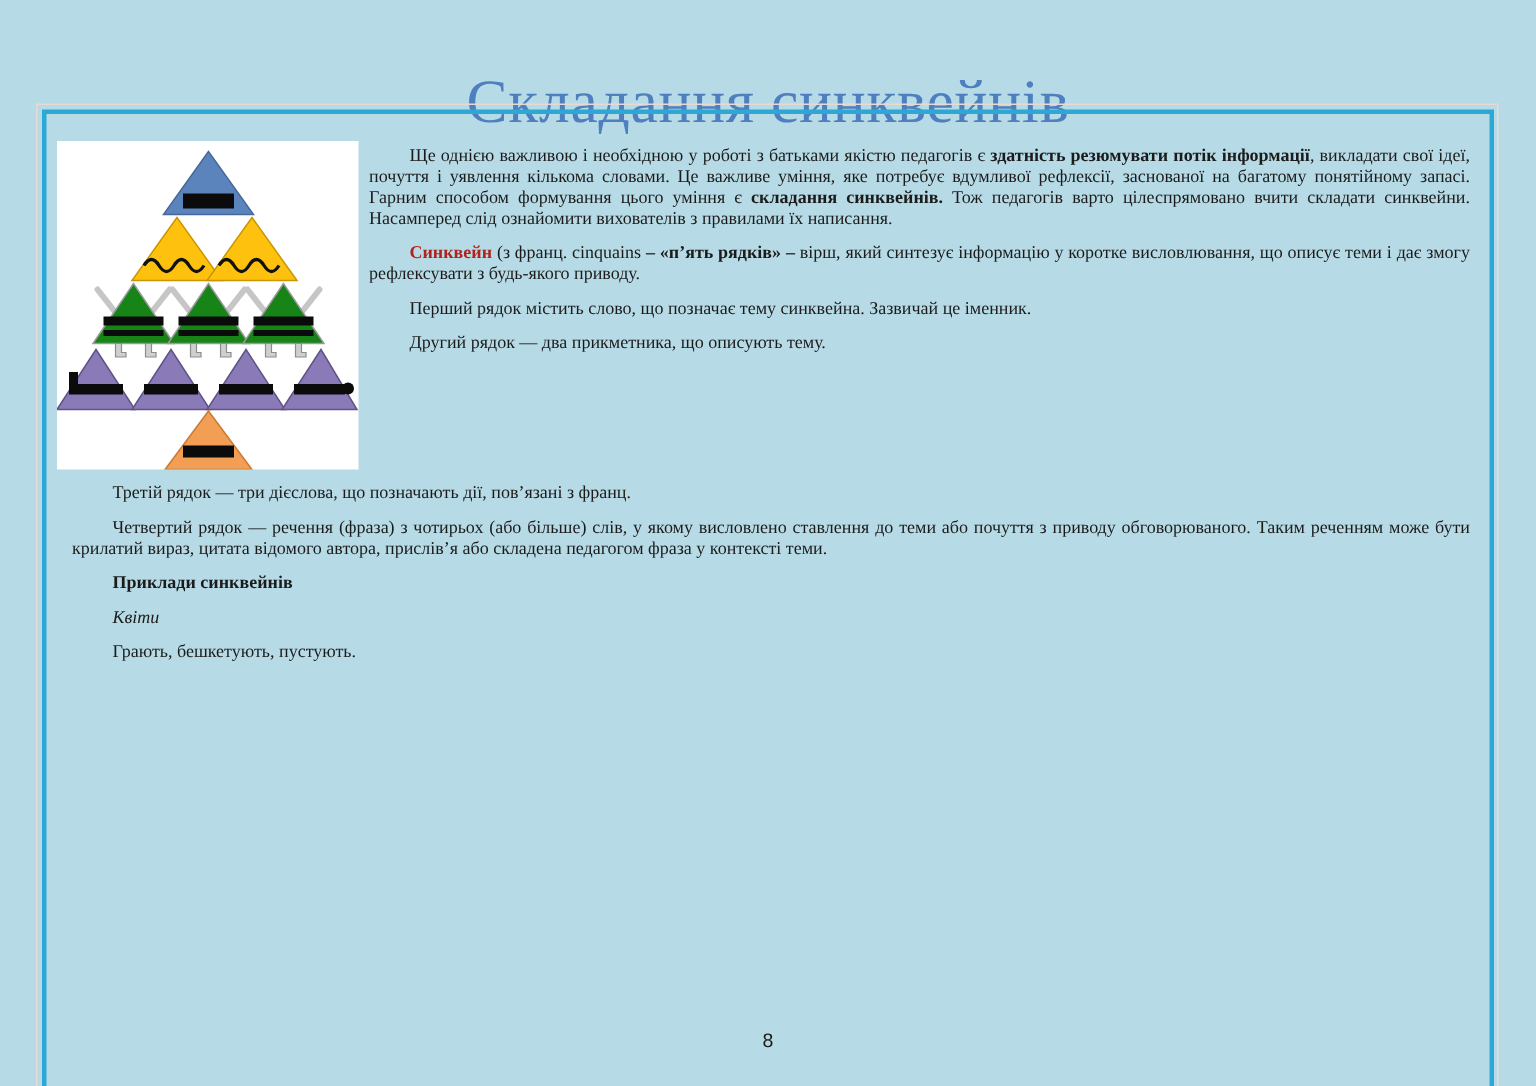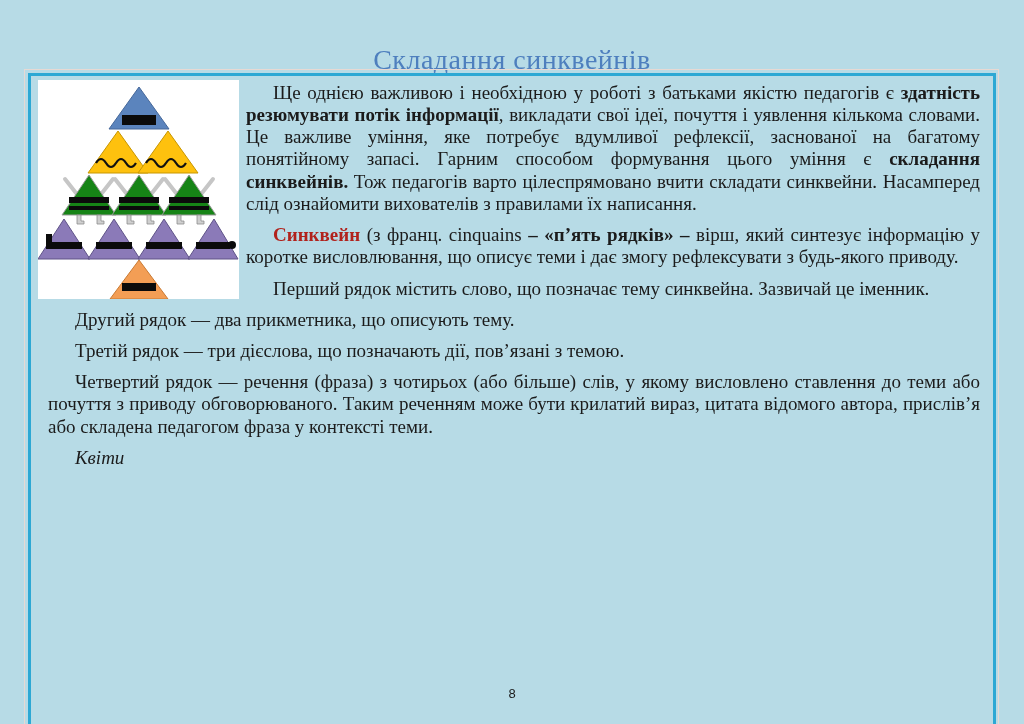--- a/index.html
+++ b/index.html
@@ -16,30 +16,30 @@
     pointer-events: none;
   }
   .frame {
     position: absolute; left: 28px; top: 28px; right: 28px; bottom: 31px;
     border: 3px solid var(--frame-border, #2ca8d4);
     pointer-events: none;
   }
   h1.title {
     margin-top: 45px;
     text-align: center;
-    font-size: 28px;
+    font-size: 41px;
     font-weight: 400;
     line-height: 1.1;
     color: var(--title-color, #4e7fbe);
     letter-spacing: 0.5px;
   }
   .content {
     margin: 6px 44px 0 48px;
     color: var(--text-color, #1b1b1b);
-    font-size: 19px;
+    font-size: 12px;
     line-height: 1.17;
     text-align: justify;
   }
   .figure {
     float: left;
     width: 201px; height: 219px;
     margin: -2px 7px 8px -10px;
     background: var(--figure-bg, #ffffff);
   }
   .figure svg { display: block; width: 100%; height: 100%; }
@@ -125,19 +125,21 @@
           <polygon points="101,180 72,219 130,219" stroke="#c97a33" stroke-width="1" fill="#f39e55"></polygon>
           <rect x="84" y="203" width="34" height="8" fill="#0b0b0b"></rect>
         </g>
       </svg>
     </div>
 
     <p><span class="seg normal">Ще однією важливою і необхідною у роботі з батьками якістю педагогів є </span><span class="seg bold">здатність резюмувати потік інформації</span><span class="seg normal">, викладати свої ідеї, почуття і уявлення кількома словами. Це важливе уміння, яке потребує вдумливої рефлексії, заснованої на багатому понятійному запасі. Гарним способом формування цього уміння є </span><span class="seg bold">складання синквейнів.</span><span class="seg normal"> Тож педагогів варто цілеспрямовано вчити складати синквейни. Насамперед слід ознайомити вихователів з правилами їх написання.</span></p>
     <p><span class="seg bold-red">Синквейн</span><span class="seg normal"> (з франц. cinquains </span><span class="seg bold">– «п’ять рядків» –</span><span class="seg normal"> вірш, який синтезує інформацію у коротке висловлювання, що описує теми і дає змогу рефлексувати з будь-якого приводу.</span></p>
     <p><span class="seg normal">Перший рядок містить слово, що позначає тему синквейна. Зазвичай це іменник.</span></p>
     <p><span class="seg normal">Другий рядок — два прикметника, що описують тему.</span></p>
-    <p class="clear"><span class="seg normal">Третій рядок — три дієслова, що позначають дії, пов’язані з темою.</span></p>
+    <p class="clear"><span class="seg normal">Третій рядок — три дієслова, що позначають дії, пов’язані з франц.</span></p>
     <p><span class="seg normal">Четвертий рядок — речення (фраза) з чотирьох (або більше) слів, у якому висловлено ставлення до теми або почуття з приводу обговорюваного. Таким реченням може бути крилатий вираз, цитата відомого автора, прислів’я або складена педагогом фраза у контексті теми.</span></p>
+    <p><span class="seg bold">Приклади синквейнів</span></p>
     <p><span class="seg italic">Квіти</span></p>
+    <p><span class="seg normal">Грають, бешкетують, пустують.</span></p>
   </div>
 
   <div class="page-number">8</div>
 </div>
 
 </body></html>

